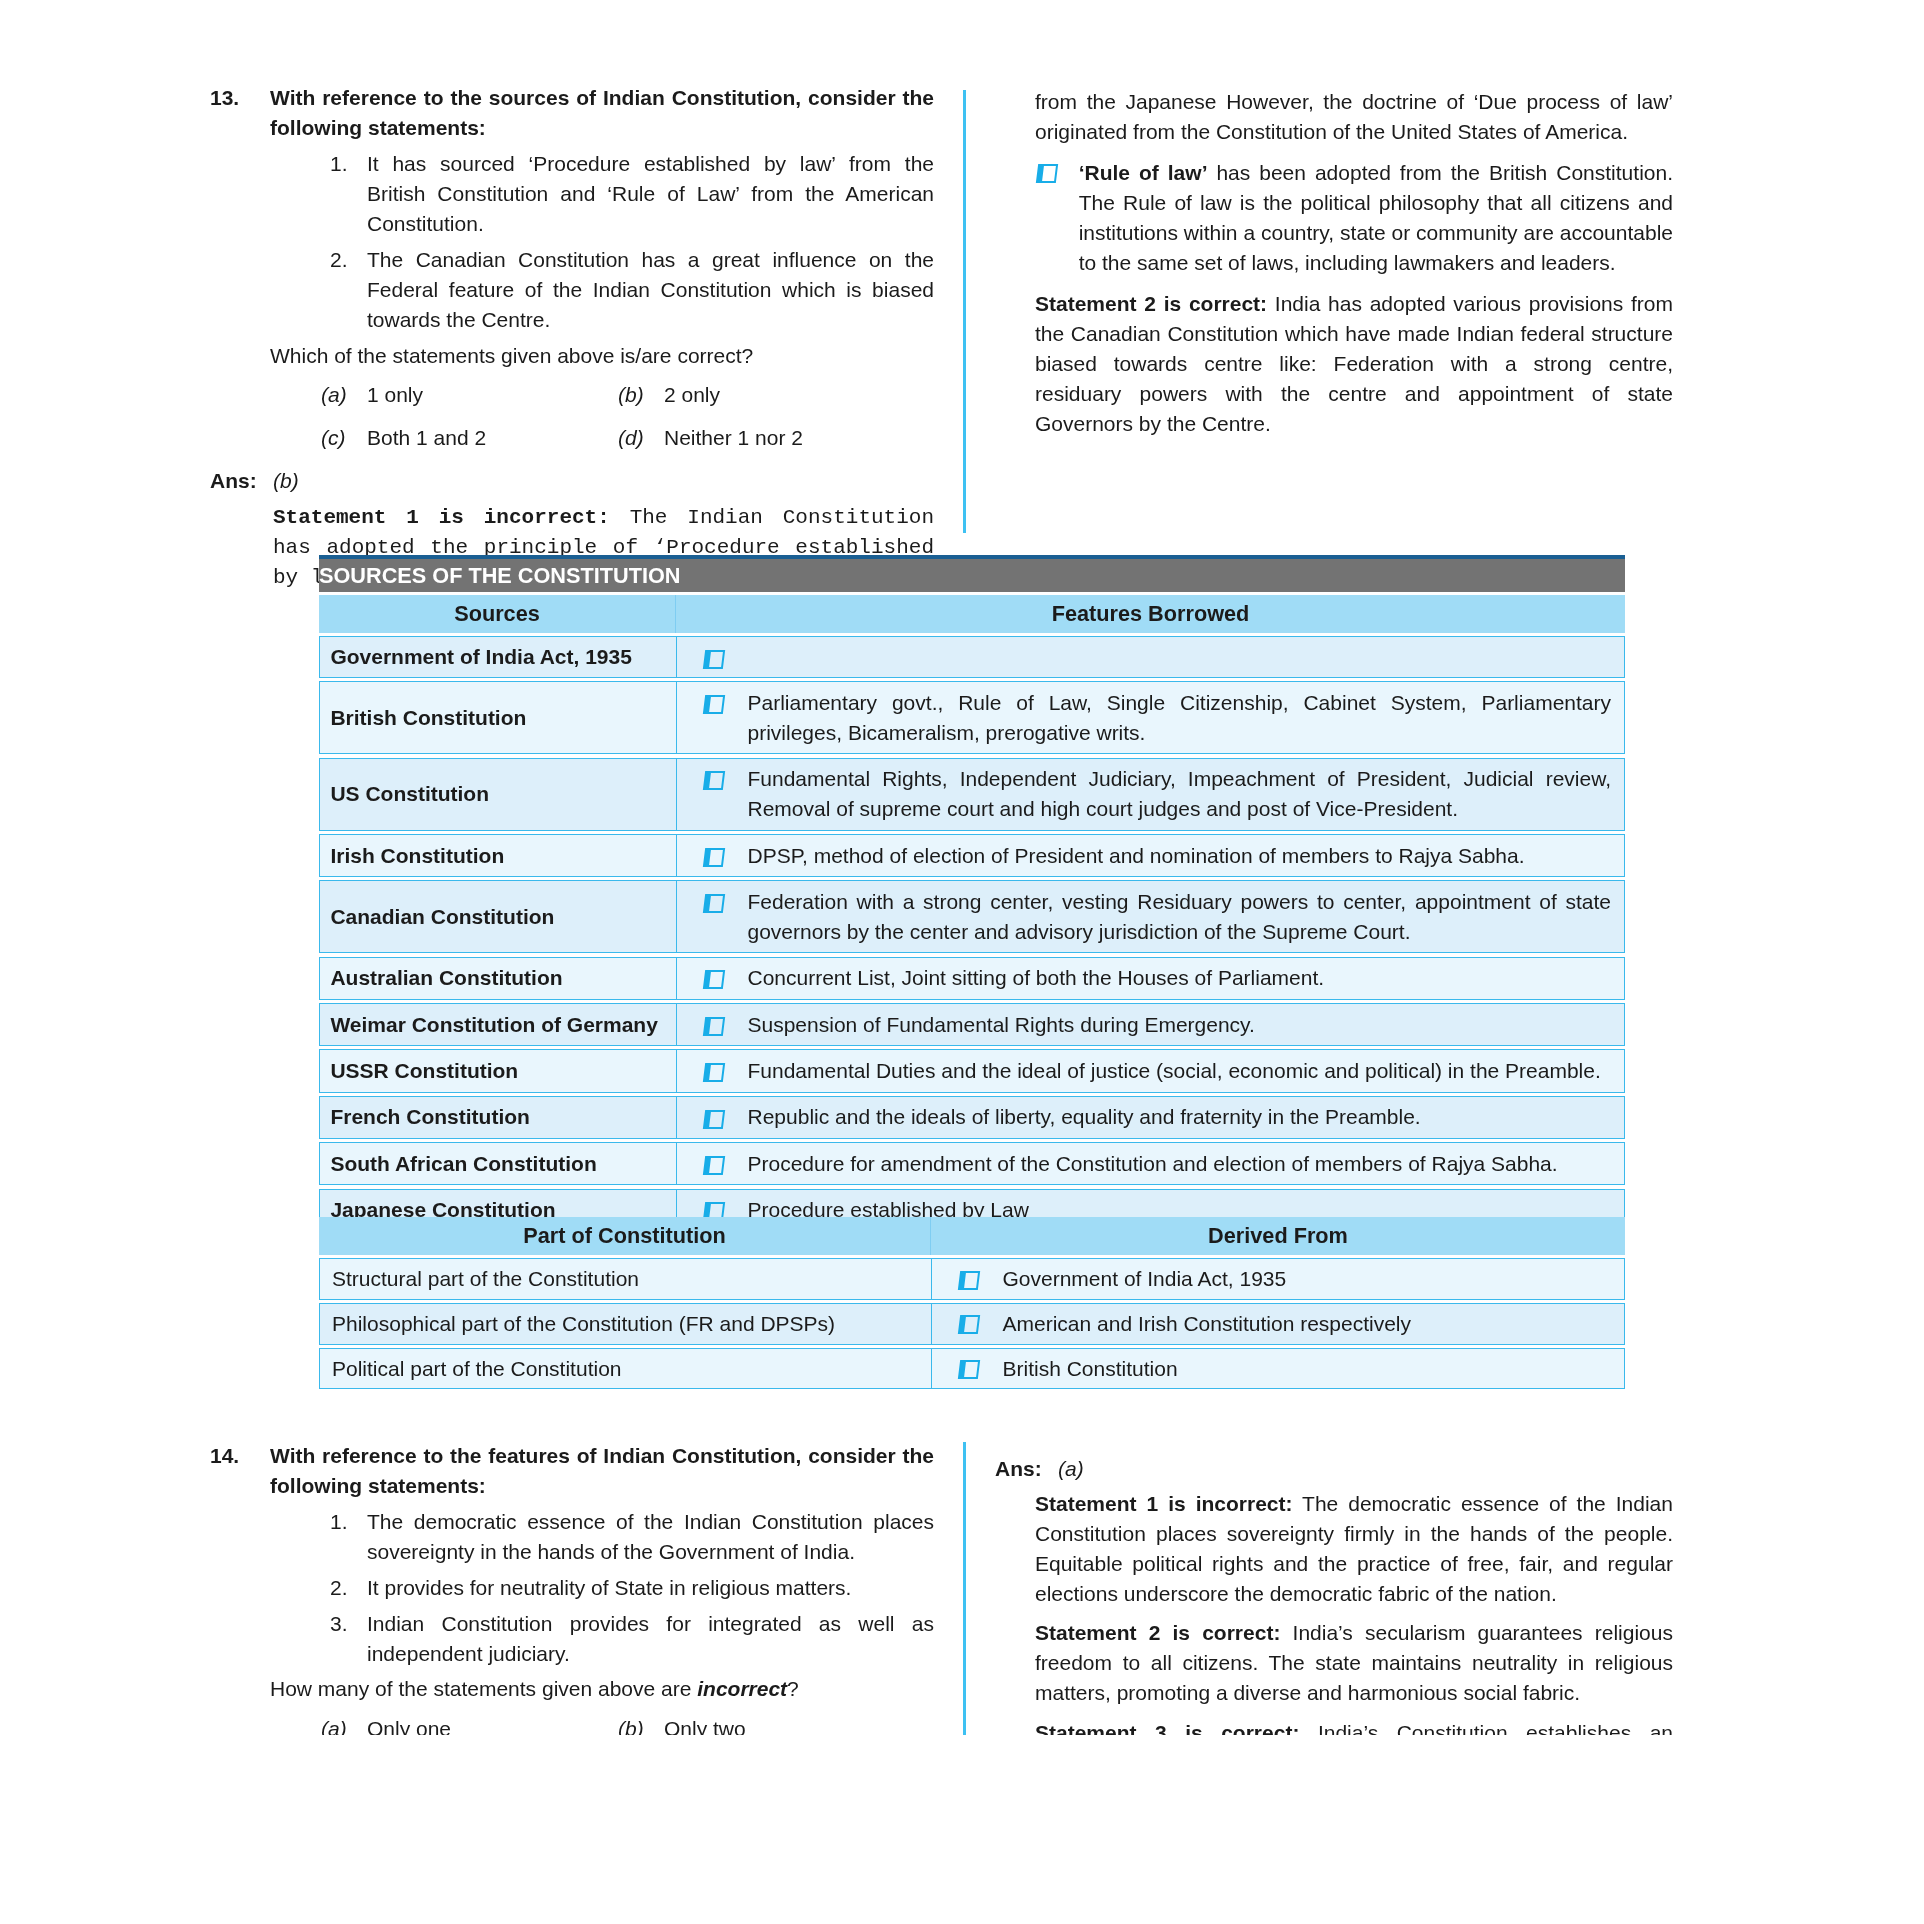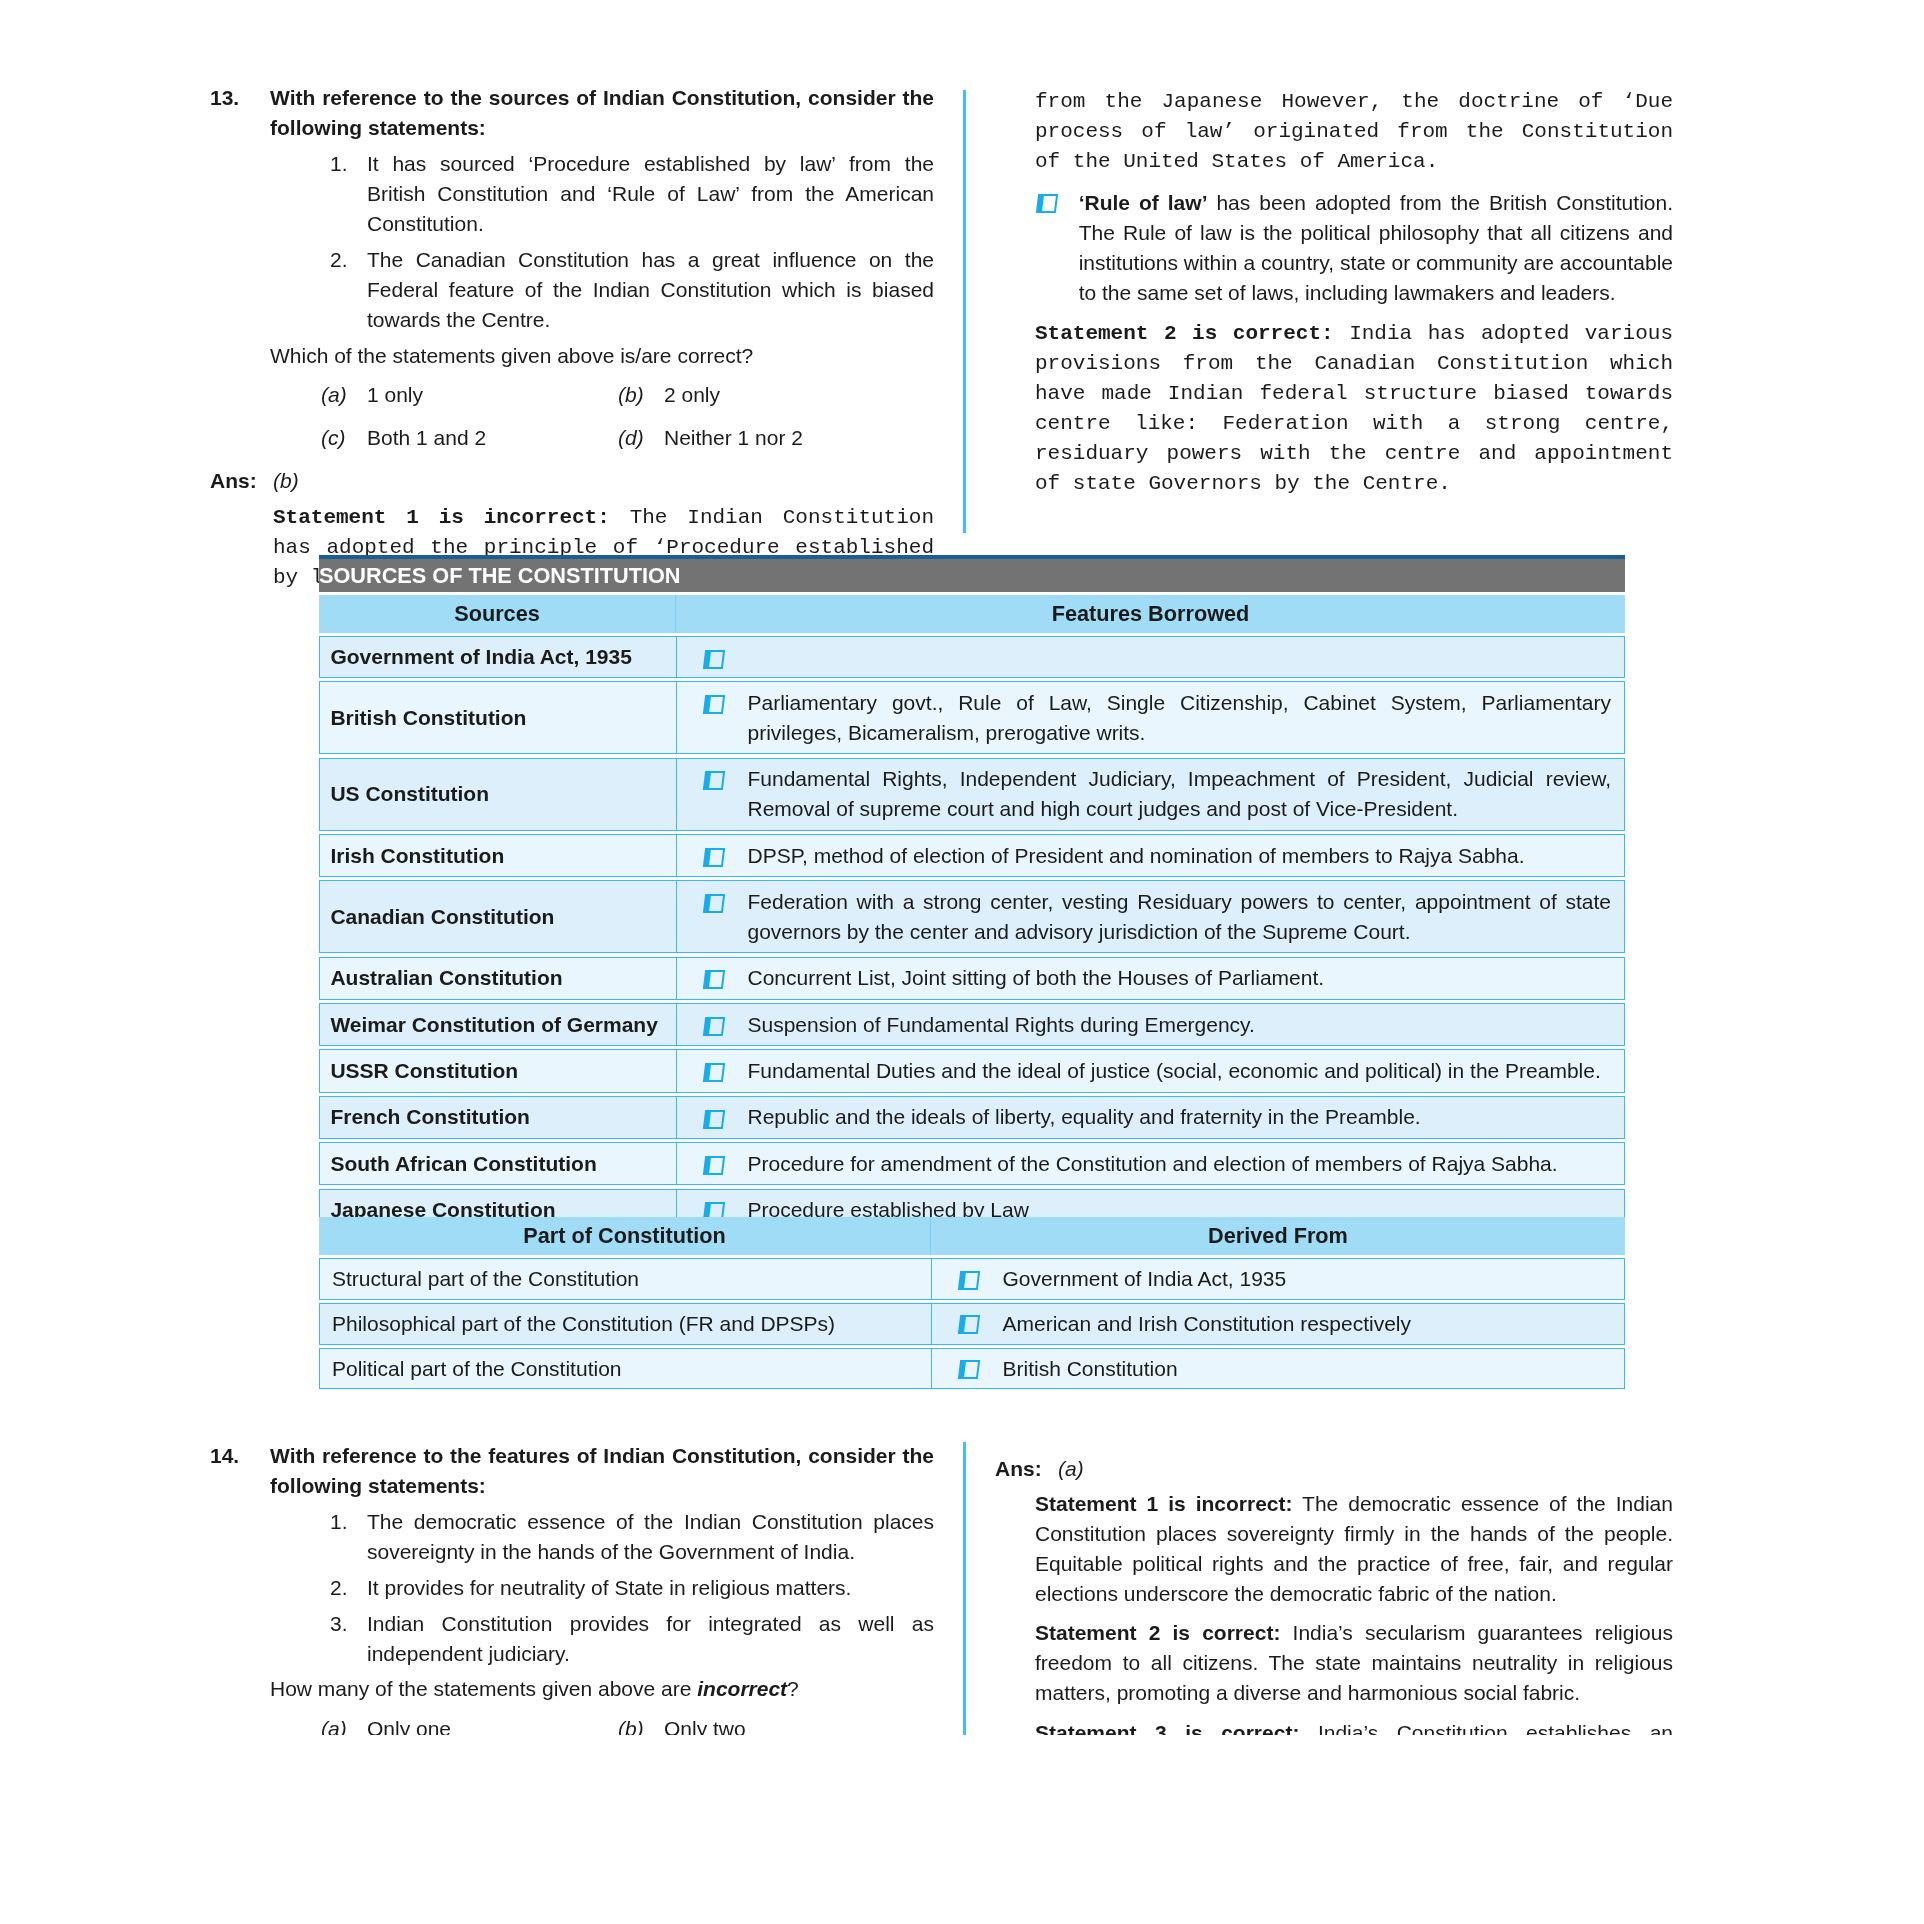--- a/index.html
+++ b/index.html
@@ -20,21 +20,21 @@
   .options{margin:9.6px 0 0 111px;display:grid;grid-template-columns:297px 1fr;row-gap:13px;}
   .option{display:flex;}
   .opt-letter{width:46px;flex:none;font-style:italic;}
   .ans-row{margin-top:13px;display:flex;}
   .ans-label{font-weight:bold;width:63px;flex:none;}
   .ans-value{font-style:italic;}
   .expl{margin:6.4px 0 0 63px;text-align:justify;font-family:Liberation Mono, monospace;}
   .expl b, .r-para b, .bullet-text b{font-weight:bold;}
 
   
-  .r-para{margin:0 0 11.2px 40px;text-align:justify;font-family:Liberation Mono, monospace;}
+  .r-para{margin:0 0 11.2px 40px;text-align:justify;}
   .expl-r{margin:4.8px 0 9.6px 40px;text-align:justify;}
   .bullet-row{display:flex;margin:11.2px 0 11.2px 42px;}
   .bullet-row .bullet-text{flex:1;text-align:justify;}
 
   
   .checkbox-icon{display:inline-block;flex:none;width:12px;height:15.2px;
      border:2.4px solid #18ade8;border-left-width:6.4px;transform:skewX(-7deg);}
   .bullet-row .checkbox-icon{margin:5.6px 21.7px 0 0;}
 
   

